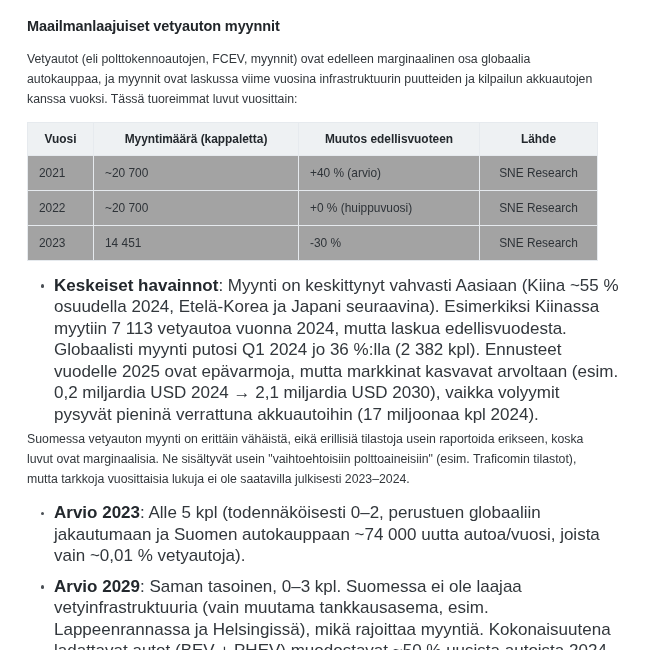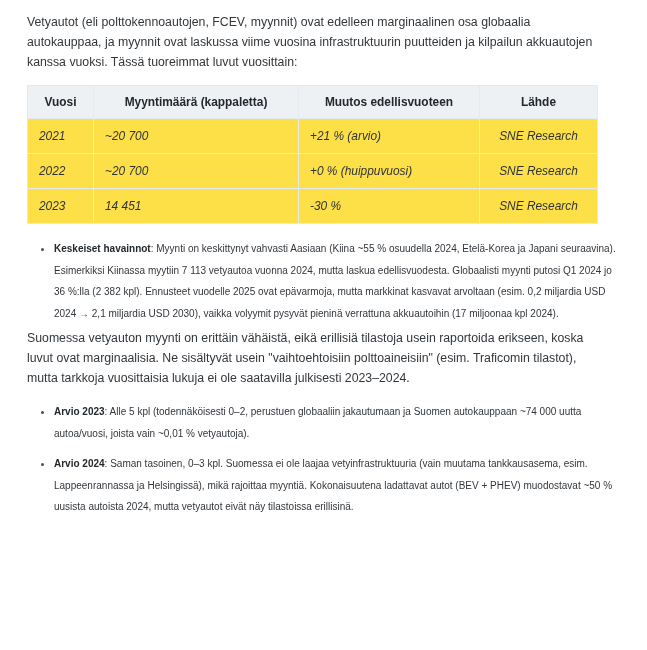--- a/index.html
+++ b/index.html
@@ -63,40 +63,39 @@
   }
   table.data-table thead th {
     background: #eef1f3;
     font-weight: bold;
     text-align: center;
     color: #23282d;
     height: 32px;
   }
   table.data-table tbody td {
     text-align: left;
-    background: #fde047;
-    font-style: italic;
+    background: #a3a3a3;
   }
   table.data-table tbody td.src {
     text-align: center;
   }
   .col-vuosi    { width: 66px; }
   .col-maara    { width: 205px; }
   .col-muutos   { width: 181px; }
   .col-lahde    { width: 118px; }
 
   
   ul.bullets {
     list-style: none;
     margin: 0 0 4px 0;
     padding: 0;
   }
   ul.bullets li {
     position: relative;
-    font-size: 10px;
+    font-size: 17px;
     line-height: 21.5px;
     color: #32373c;
     padding-left: 27px;
     margin-bottom: 9px;
     max-width: 595px;
   }
   ul.bullets li:last-child { margin-bottom: 0; }
   ul.bullets li::before {
     content: "";
     position: absolute;
@@ -111,20 +110,21 @@
     font-weight: bold;
     color: #23282d;
   }
   .spaced-bullets li { margin-bottom: 10px; }
 </style>
 </head>
 <body>
 
 <div class="page">
 
+  <h2 class="section-title">Maailmanlaajuiset vetyauton myynnit</h2>
 
   <p class="body-text">Vetyautot (eli polttokennoautojen, FCEV, myynnit) ovat edelleen marginaalinen osa globaalia autokauppaa, ja myynnit ovat laskussa viime vuosina infrastruktuurin puutteiden ja kilpailun akkuautojen kanssa vuoksi. Tässä tuoreimmat luvut vuosittain:</p>
 
   <table class="data-table">
     <colgroup>
       <col class="col-vuosi">
         <col class="col-maara">
         <col class="col-muutos">
         <col class="col-lahde">
     </colgroup>
@@ -133,21 +133,21 @@
         <th>Vuosi</th>
         <th>Myyntimäärä (kappaletta)</th>
         <th>Muutos edellisvuoteen</th>
         <th>Lähde</th>
       </tr>
     </thead>
     <tbody>
       <tr>
         <td>2021</td>
         <td>~20 700</td>
-        <td>+21 % (arvio)</td>
+        <td>+40 % (arvio)</td>
         <td class="src">SNE Research</td>
       </tr>
       <tr>
         <td>2022</td>
         <td>~20 700</td>
         <td>+0 % (huippuvuosi)</td>
         <td class="src">SNE Research</td>
       </tr>
       <tr>
         <td>2023</td>
@@ -160,16 +160,16 @@
 
   <ul class="bullets">
     <li><span class="lead">Keskeiset havainnot</span><span>: Myynti on keskittynyt vahvasti Aasiaan (Kiina ~55 % osuudella 2024, Etelä-Korea ja Japani seuraavina). Esimerkiksi Kiinassa myytiin 7 113 vetyautoa vuonna 2024, mutta laskua edellisvuodesta. Globaalisti myynti putosi Q1 2024 jo 36 %:lla (2 382 kpl). Ennusteet vuodelle 2025 ovat epävarmoja, mutta markkinat kasvavat arvoltaan (esim. 0,2 miljardia USD 2024 → 2,1 miljardia USD 2030), vaikka volyymit pysyvät pieninä verrattuna akkuautoihin (17 miljoonaa kpl 2024).</span></li>
   </ul>
 
 
   <p class="body-text">Suomessa vetyauton myynti on erittäin vähäistä, eikä erillisiä tilastoja usein raportoida erikseen, koska luvut ovat marginaalisia. Ne sisältyvät usein "vaihtoehtoisiin polttoaineisiin" (esim. Traficomin tilastot), mutta tarkkoja vuosittaisia lukuja ei ole saatavilla julkisesti 2023–2024.</p>
 
   <ul class="bullets spaced-bullets">
     <li><span class="lead">Arvio 2023</span><span>: Alle 5 kpl (todennäköisesti 0–2, perustuen globaaliin jakautumaan ja Suomen autokauppaan ~74 000 uutta autoa/vuosi, joista vain ~0,01 % vetyautoja).</span></li>
-    <li><span class="lead">Arvio 2024</span><span>: Saman tasoinen, 0–3 kpl. Suomessa ei ole laajaa vetyinfrastruktuuria (vain muutama tankkausasema, esim. Lappeenrannassa ja Helsingissä), mikä rajoittaa myyntiä. Kokonaisuutena ladattavat autot (BEV + PHEV) muodostavat ~50 % uusista autoista 2024, mutta vetyautot eivät näy tilastoissa erillisinä.</span></li>
+    <li><span class="lead">Arvio 2029</span><span>: Saman tasoinen, 0–3 kpl. Suomessa ei ole laajaa vetyinfrastruktuuria (vain muutama tankkausasema, esim. Lappeenrannassa ja Helsingissä), mikä rajoittaa myyntiä. Kokonaisuutena ladattavat autot (BEV + PHEV) muodostavat ~50 % uusista autoista 2024, mutta vetyautot eivät näy tilastoissa erillisinä.</span></li>
   </ul>
 
 </div>
 
 </body></html>

